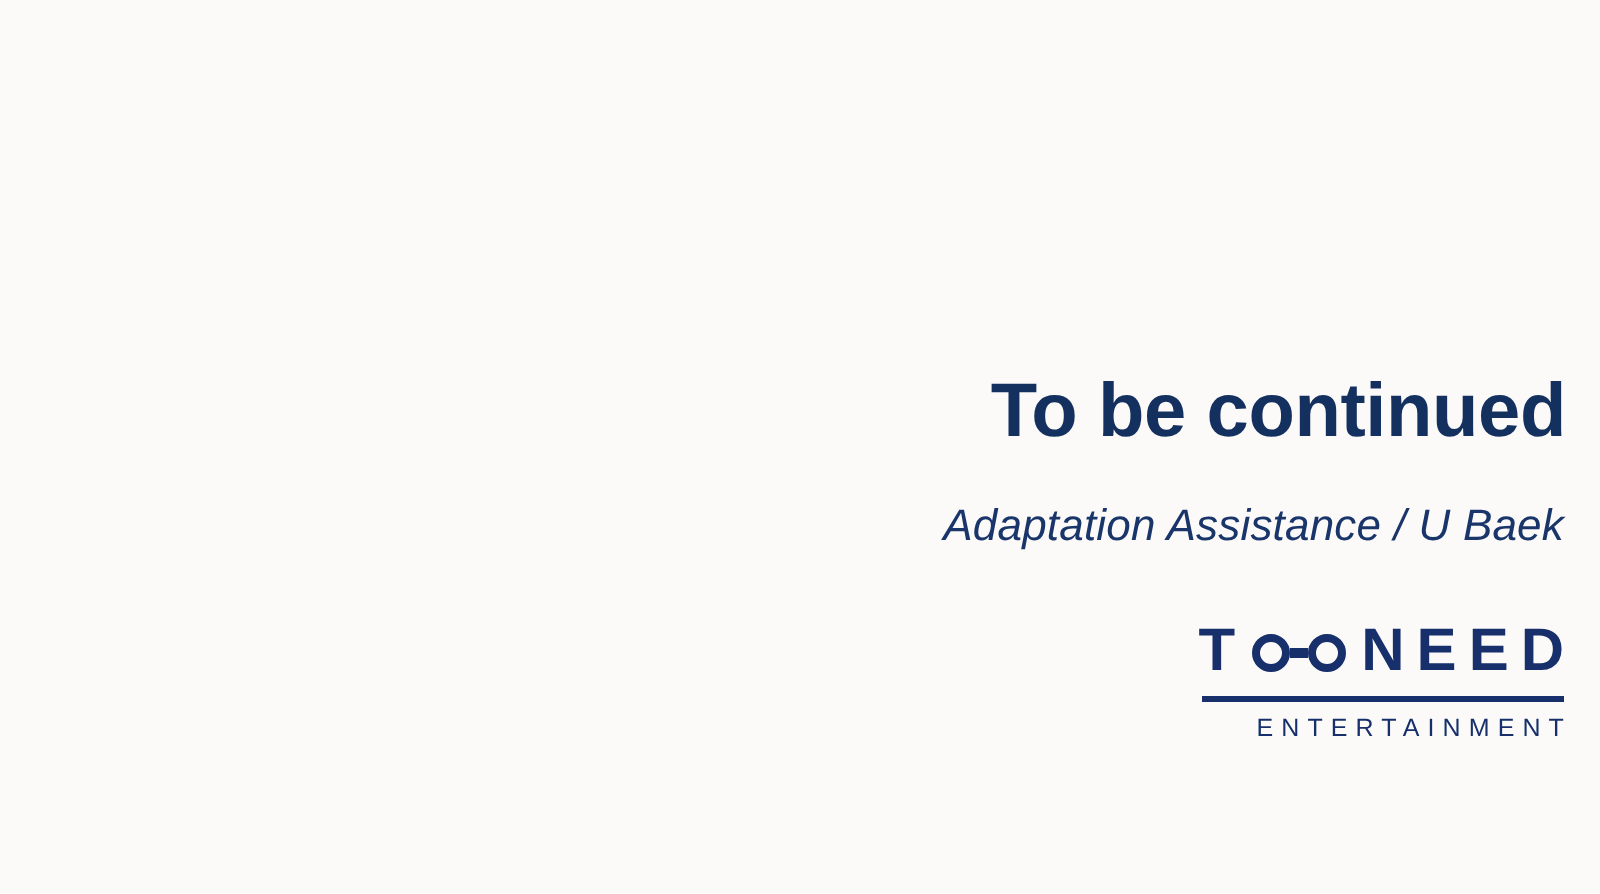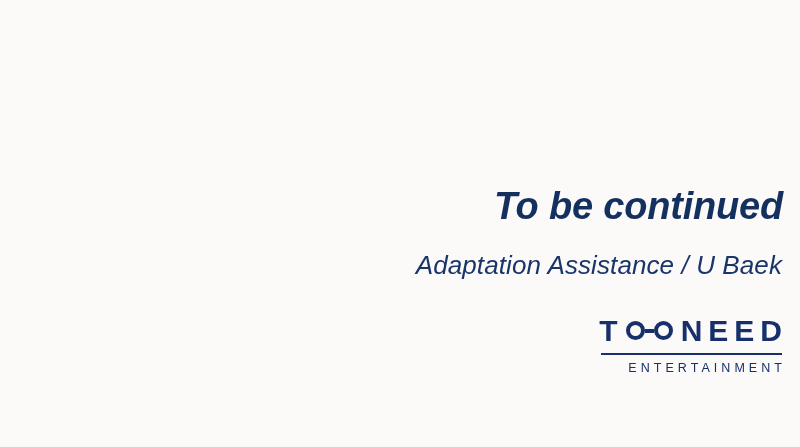--- a/index.html
+++ b/index.html
@@ -31,36 +31,35 @@
     top: 186px;
     width: 540px;
     display: flex;
     flex-direction: column;
     align-items: flex-end;
     text-align: right;
   }
 
   .headline {
     font-family: "Liberation Sans", "DejaVu Sans", sans-serif;
-    font-style: italic;
     font-weight: bold;
     font-size: 38px;
     line-height: 1.06;
     letter-spacing: -0.2px;
     color: #14305f;
     white-space: nowrap;
     margin: 0;
     padding: 0 1px 0 0;
   }
 
   .subtitle {
     font-family: "Liberation Sans", "DejaVu Sans", sans-serif;
     font-style: italic;
     font-weight: 500;
-    font-size: 26px;
+    font-size: 22px;
     line-height: 1.1;
     letter-spacing: 0.1px;
     color: #19356a;
     white-space: nowrap;
     margin: 25px 2px 0 0;
   }
 
   
   .logo {
     margin-top: 36px;

